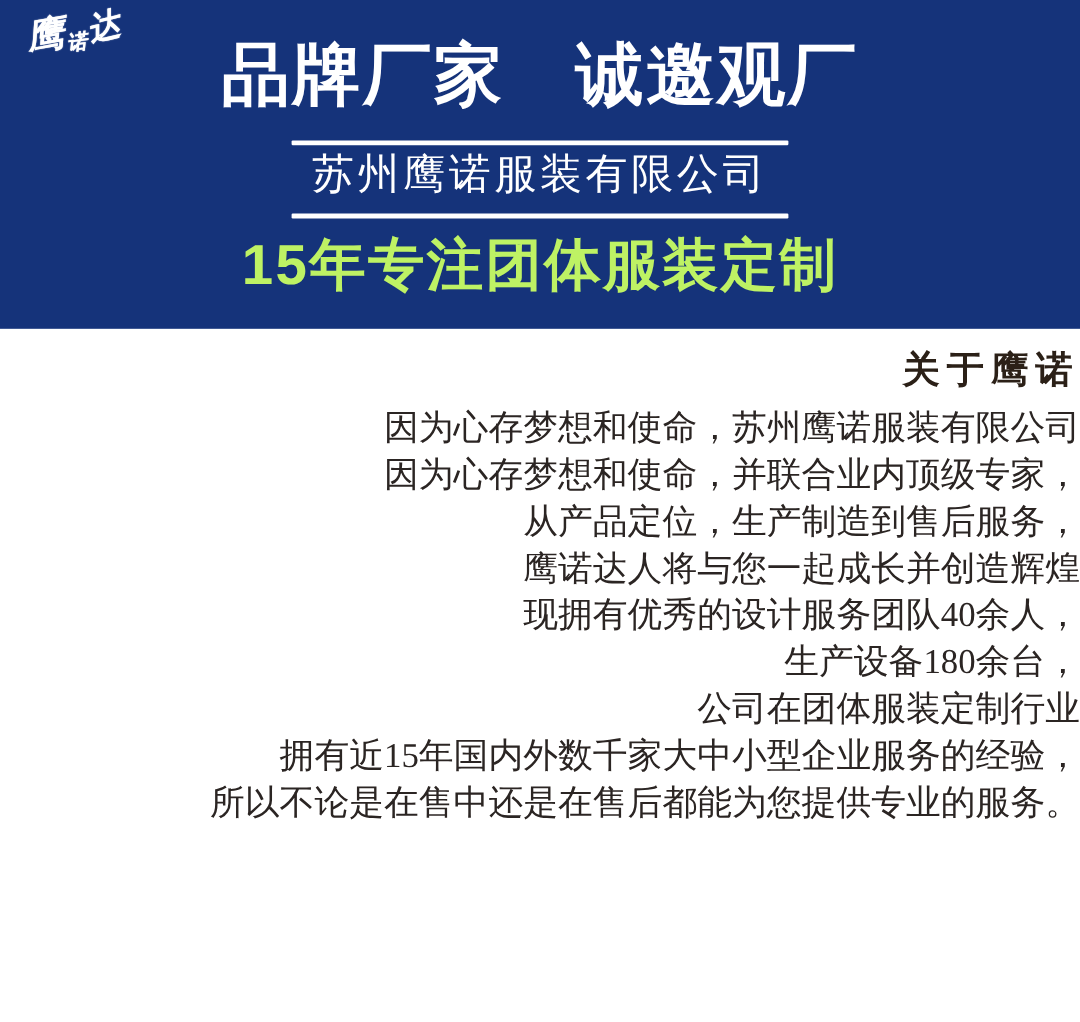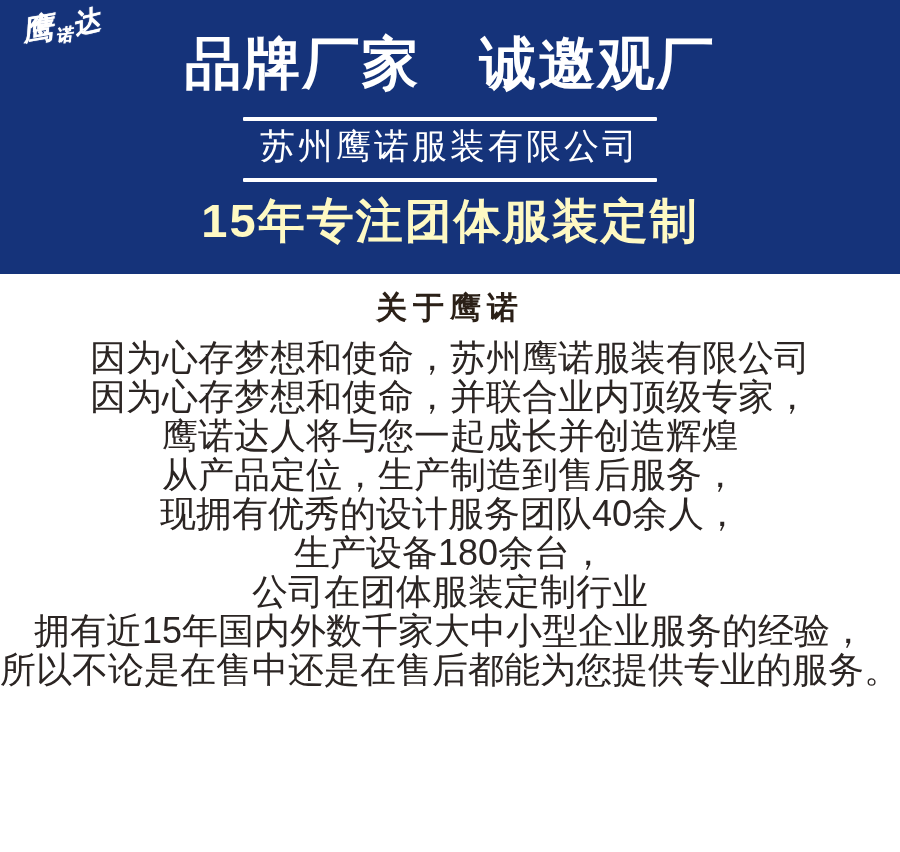--- a/index.html
+++ b/index.html
@@ -59,44 +59,45 @@
   .divider.bottom { margin-top: 10px; }
   .company-name {
     color: #ffffff;
     font-size: 35px;
     font-weight: 500;
     line-height: 44px;
     margin-top: 3px;
     letter-spacing: 3px;
   }
   .banner-subtitle {
-    color: #fef9c3;
+    color: #bef264;
     font-size: 47px;
     font-weight: bold;
     line-height: 56px;
     margin-top: 11px;
     letter-spacing: 2px;
   }
 
   
   .about {
     padding-top: 16px;
-    text-align: center;
+    text-align: right;
     color: #2b2523;
+    font-family: Liberation Serif, serif;
   }
   .about-heading {
     font-size: 31px;
     font-weight: bold;
     letter-spacing: 6px;
     line-height: 36px;
     margin-bottom: 12px;
     color: #2b2017;
   }
   .about-line {
-    font-size: 36px;
+    font-size: 29px;
     line-height: 39px;
     font-weight: 400;
     color: #2b2523;
     white-space: pre;
   }
 </style>
 </head>
 <body>
 
 <div class="page">
@@ -109,22 +110,22 @@
     <div class="divider top"></div>
     <div class="company-name">苏州鹰诺服装有限公司</div>
     <div class="divider bottom"></div>
     <h2 class="banner-subtitle">15年专注团体服装定制</h2>
   </header>
 
   <main class="about">
     <h3 class="about-heading">关于鹰诺</h3>
     <p class="about-line">因为心存梦想和使命，苏州鹰诺服装有限公司</p>
     <p class="about-line">因为心存梦想和使命，并联合业内顶级专家，</p>
+    <p class="about-line">从产品定位，生产制造到售后服务，</p>
     <p class="about-line">鹰诺达人将与您一起成长并创造辉煌</p>
-    <p class="about-line">从产品定位，生产制造到售后服务，</p>
     <p class="about-line">现拥有优秀的设计服务团队40余人，</p>
     <p class="about-line">生产设备180余台，</p>
     <p class="about-line">公司在团体服装定制行业</p>
     <p class="about-line">拥有近15年国内外数千家大中小型企业服务的经验，</p>
     <p class="about-line">所以不论是在售中还是在售后都能为您提供专业的服务。</p>
   </main>
 
 </div>
 
 </body></html>

